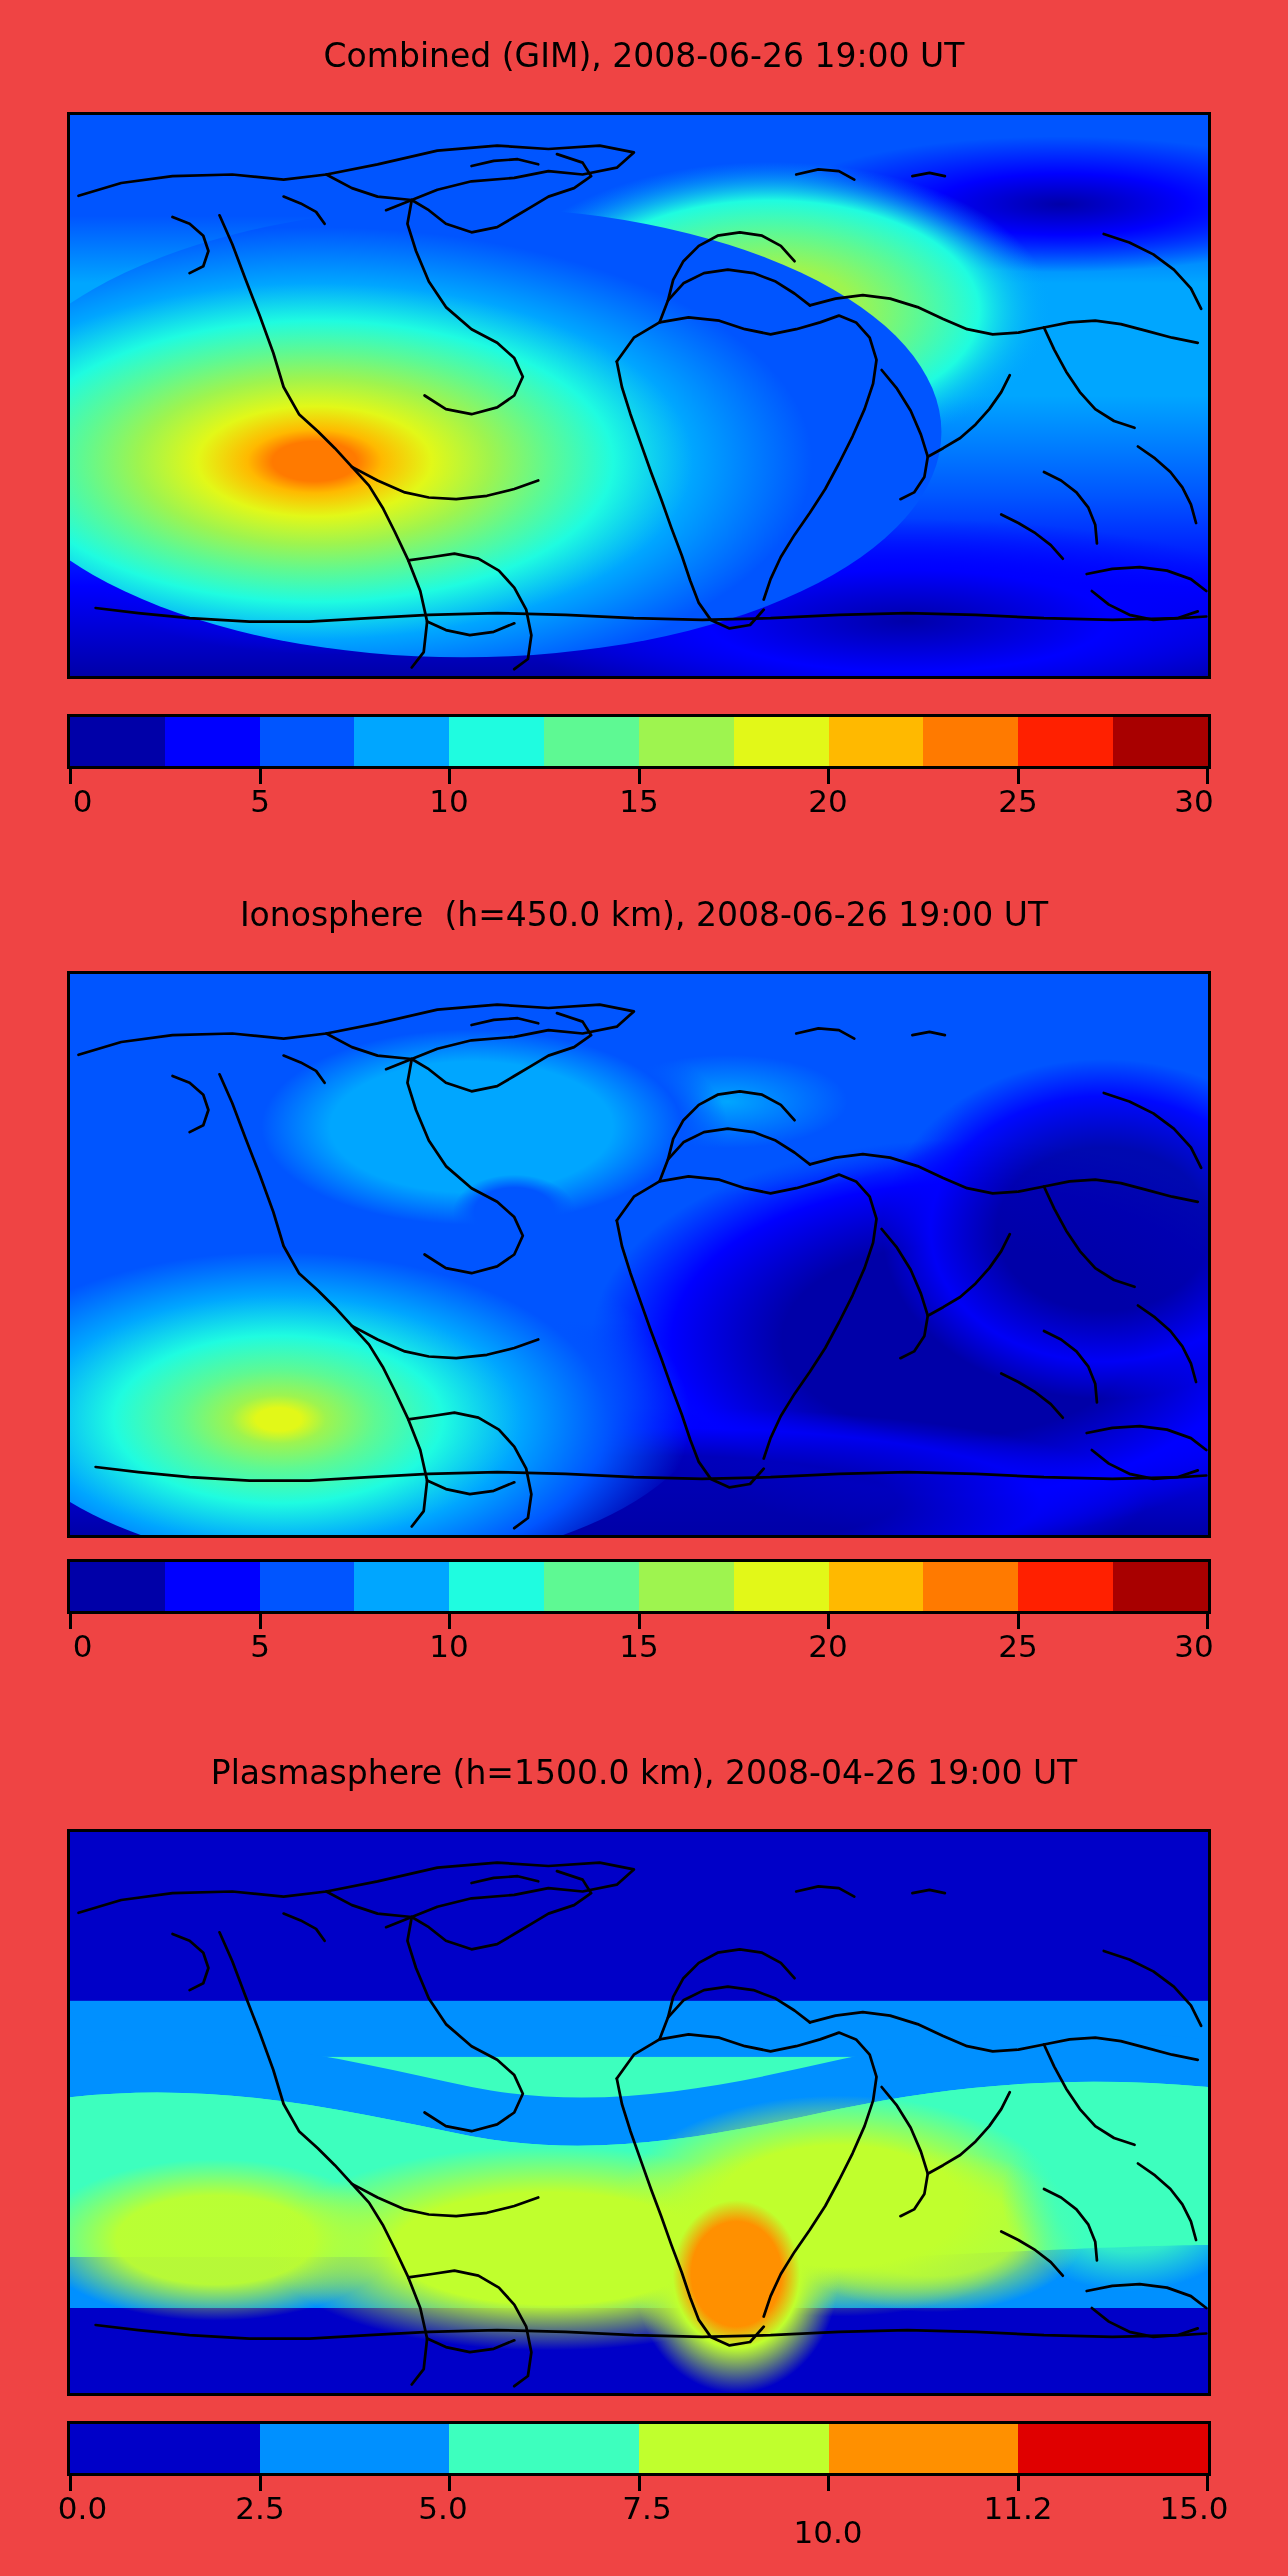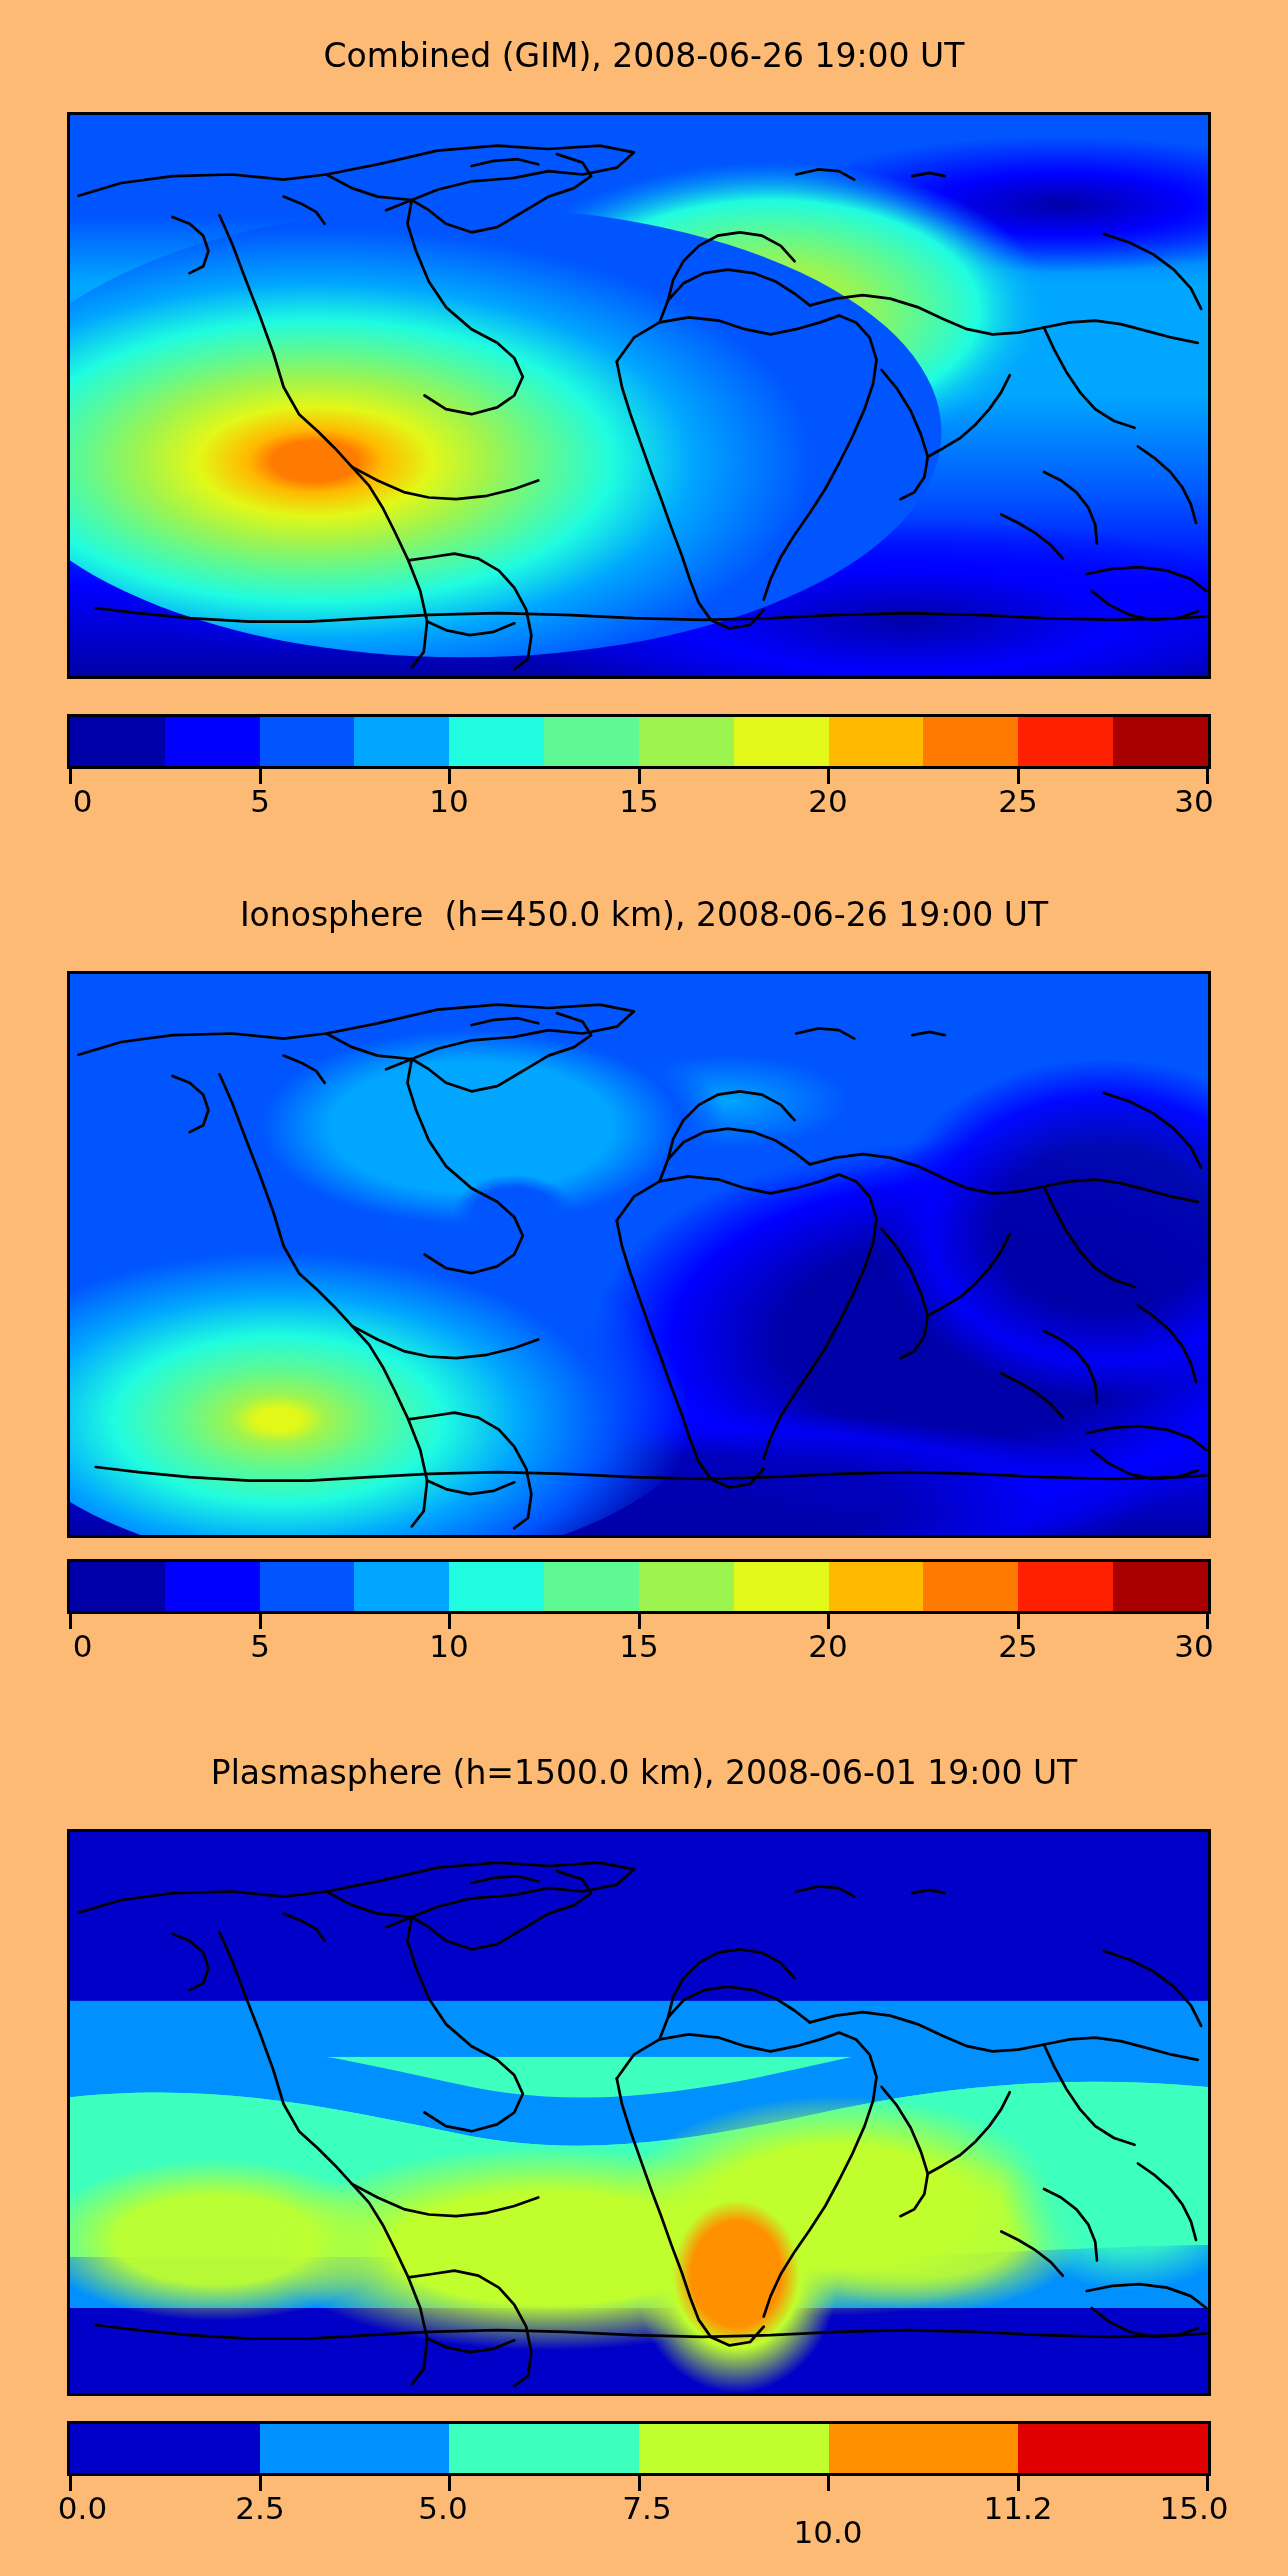--- a/index.html
+++ b/index.html
@@ -1,17 +1,17 @@
 <!DOCTYPE html>
 <html style="font-size:13.7px"><head>
 <meta charset="utf-8">
 <style>
   html,body{margin:0;padding:0;background:#ffffff;}
   body{width:1288px;height:2576px;font-family:"DejaVu Sans",sans-serif;overflow:hidden;}
-  .figure{position:relative;width:1288px;height:2576px;background:#fdba74;}
+  .figure{position:relative;width:1288px;height:2576px;background:#ef4444;}
   .panel{position:absolute;left:0;width:1288px;}
   .panel-title{
     position:absolute;left:0;width:1288px;text-align:center;
     font-size:33px;color:#000000;font-family:"DejaVu Sans",sans-serif;
     white-space:pre;line-height:1;
   }
   .map-frame{
     position:absolute;left:67px;width:1144px;
     border:3.4px solid #000000;box-sizing:border-box;
     background:#0b3fd8;overflow:hidden;
@@ -280,21 +280,21 @@
           <div class="tickmark" style="left: 950px;"></div>
           <div class="ticklabel" style="left: 951px;">25</div>
           <div class="tickmark" style="left: 1139px;"></div>
           <div class="ticklabel" style="left: 1127px;">30</div>
         </div>
     </div>
   </div>
 
   <div class="panel" style="top:1717px;height:859px;">
 
-    <div class="panel-title" style="top:39px;">Plasmasphere (h=1500.0 km), 2008-06-01 19:00 UT</div>
+    <div class="panel-title" style="top:39px;">Plasmasphere (h=1500.0 km), 2008-04-26 19:00 UT</div>
 
     <div class="map-frame" style="top:112px;height:567px;">
       <svg viewBox="0 0 1332 660" preserveAspectRatio="none">
         <defs>
           <radialGradient id="p3core" cx="0.5" cy="0.5" r="0.5">
             <stop offset="0.00" stop-color="#FF9000"></stop>
             <stop offset="0.44" stop-color="#FF9000"></stop>
             <stop offset="0.62" stop-color="#C0FF2D"></stop>
             <stop offset="1.00" stop-color="#C0FF2D" stop-opacity="0"></stop>
           </radialGradient>

